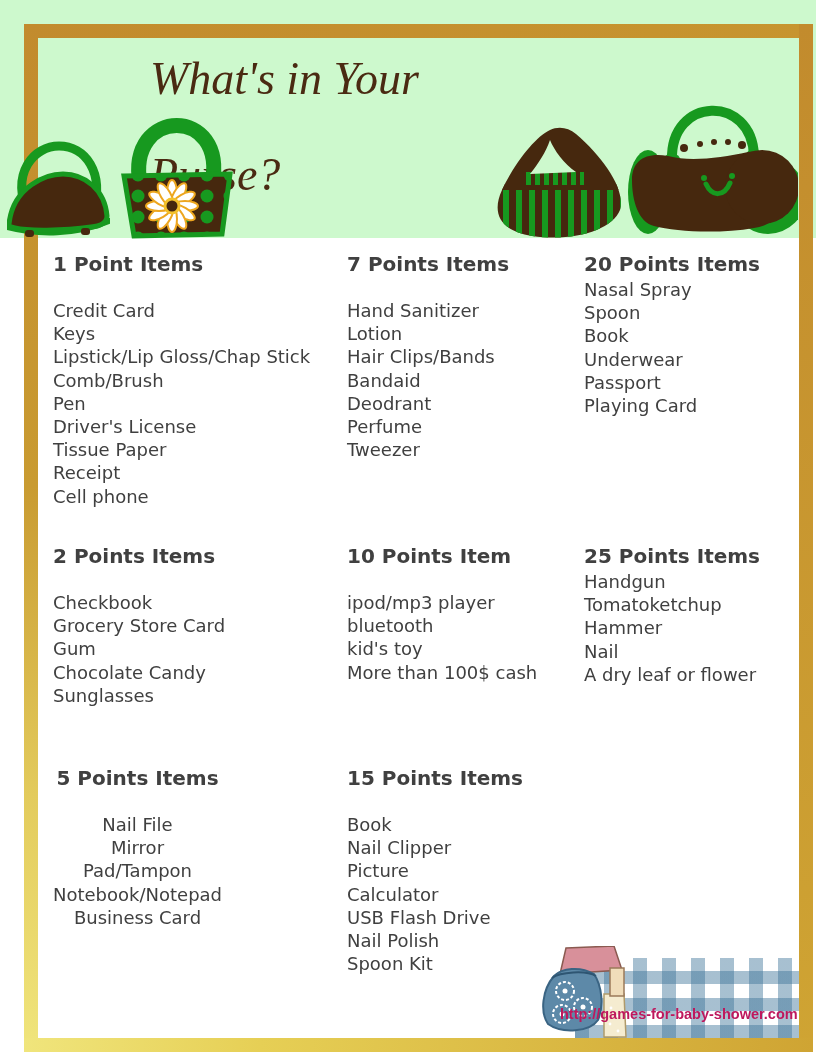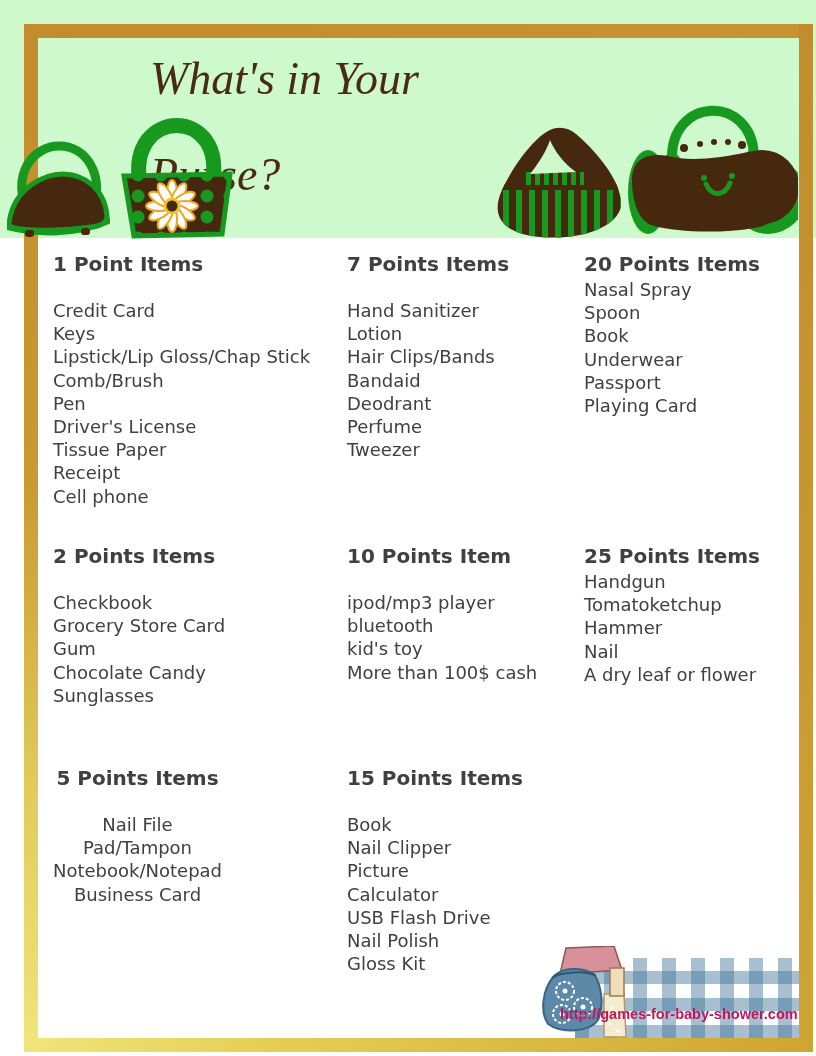--- a/index.html
+++ b/index.html
@@ -218,35 +218,36 @@
       <div class="item">Tomatoketchup</div>
       <div class="item">Hammer</div>
       <div class="item">Nail</div>
       <div class="item">A dry leaf or flower</div>
     </div>
 </section>
 <section class="section s6">
   <h2>5 Points Items</h2>
   <div class="items">
       <div class="item">Nail File</div>
+      <div class="item">Mirror</div>
       <div class="item">Pad/Tampon</div>
       <div class="item">Notebook/Notepad</div>
       <div class="item">Business Card</div>
     </div>
 </section>
 <section class="section s7">
   <h2>15 Points Items</h2>
   <div class="items">
       <div class="item">Book</div>
       <div class="item">Nail Clipper</div>
       <div class="item">Picture</div>
       <div class="item">Calculator</div>
       <div class="item">USB Flash Drive</div>
       <div class="item">Nail Polish</div>
-      <div class="item">Gloss Kit</div>
+      <div class="item">Spoon Kit</div>
     </div>
 </section>
 
 <div class="gingham"></div>
 <div class="doll">
   <svg width="104" height="92" viewBox="0 0 104 92">
     <path d="M66,48 L86,48 L88,91 L66,91 Z" fill="#f5ecd0" stroke="#b09a6a" stroke-width="1.5"></path>
     <circle cx="73" cy="62" r="1.4" fill="#ffffff"></circle>
       <circle cx="80" cy="70" r="1.4" fill="#ffffff"></circle>
     <circle cx="72" cy="78" r="1.4" fill="#ffffff"></circle>

